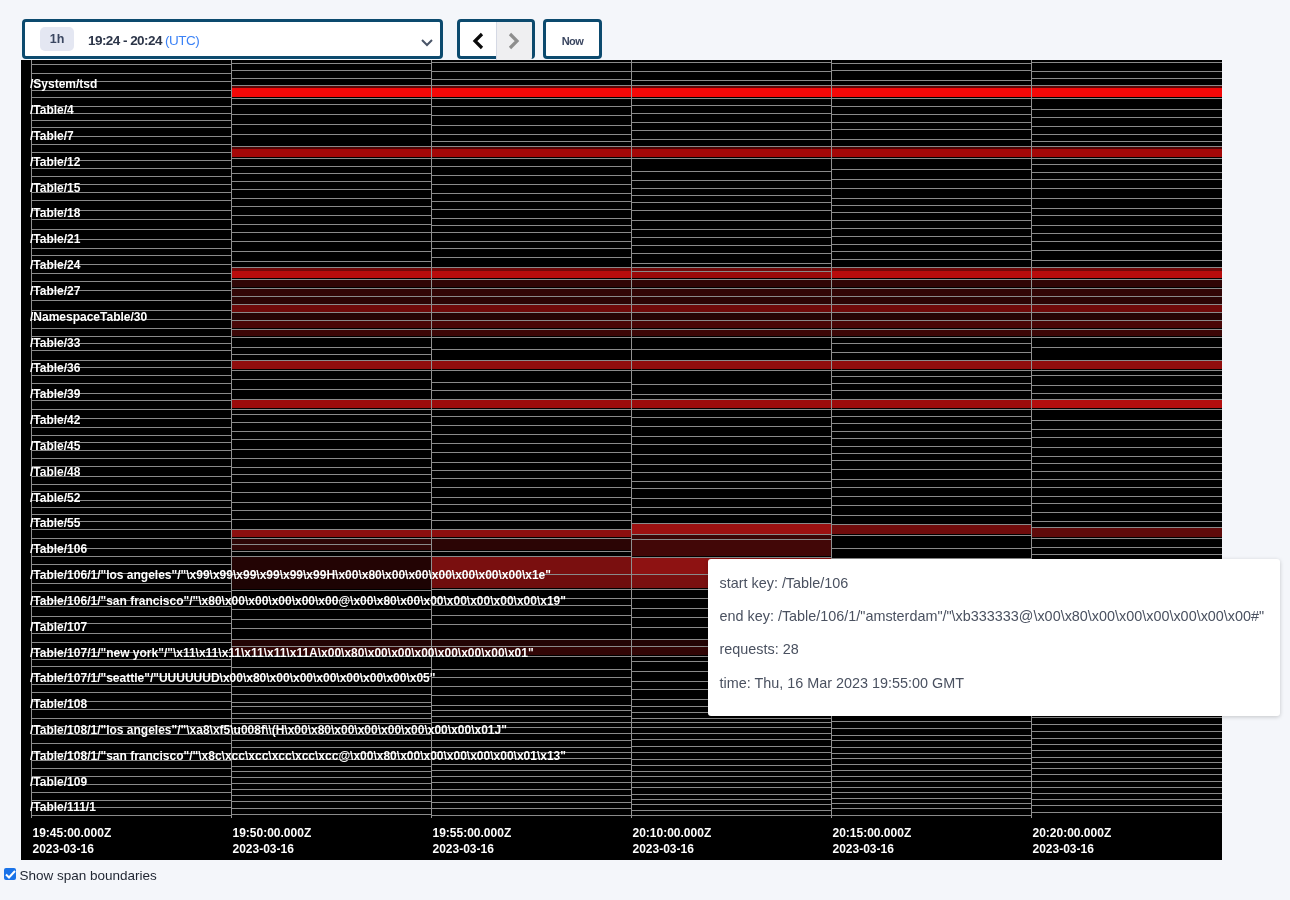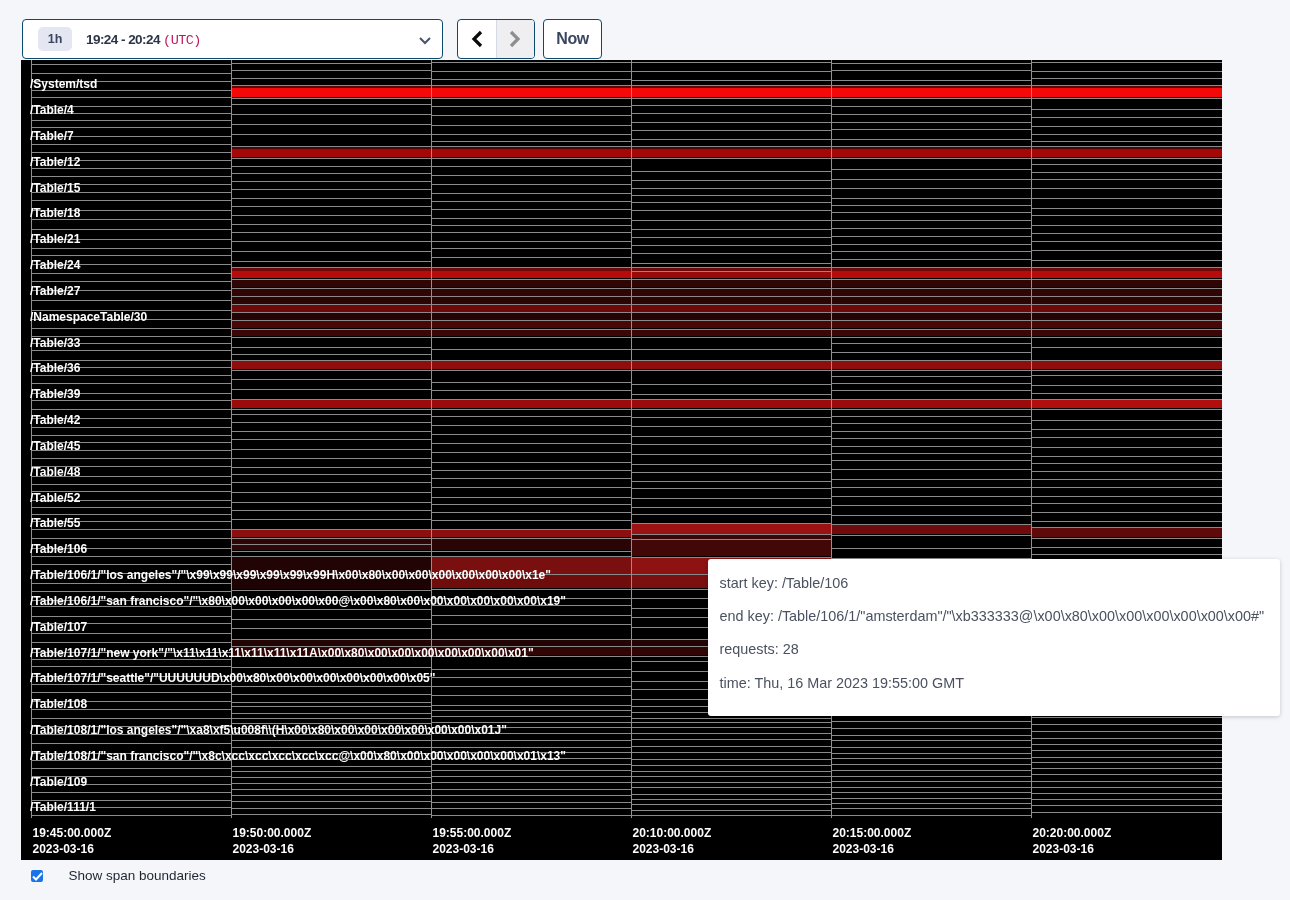--- a/index.html
+++ b/index.html
@@ -1,28 +1,28 @@
 <!DOCTYPE html>
 <html><head><meta charset="utf-8">
 <style>
 * { margin:0; padding:0; box-sizing:border-box; }
 html,body { width:1290px; height:900px; background:#f4f6fa; font-family:"Liberation Sans", sans-serif; overflow:hidden; }
 .abs { position:absolute; }
-.ctrl { background:#fff; border:1px solid #0c4a6e; border-radius:4px; }
+.ctrl { background:#fff; border:3px solid #0c4a6e; border-radius:4px; }
 #select { left:22px; top:19px; width:421px; height:40px; display:flex; align-items:center; }
 #badge { margin-left:15px; background:#e4e7f2; border-radius:5px; width:34px; height:24px; line-height:24px; text-align:center; font-size:12.5px; font-weight:bold; color:#3a4660; }
 #trange { margin-left:14px; padding-top:2px; font-size:13.5px; letter-spacing:-0.55px; font-weight:bold; color:#2c3548; }
-#trange span { font-weight:normal; color:#be185d;font-family:Liberation Mono, monospace; }
+#trange span { font-weight:normal; color:#3b82f6; }
 #grp { left:457px; top:19px; width:78px; height:40px; display:flex; }
 #grp .cell { width:39px; height:38px; display:flex; align-items:center; justify-content:center; }
 #grp .cell.dis { background:#efeff1; border-left:1px solid #d5d9e4; border-radius:0 3px 3px 0; }
-#now { left:543px; top:19px; width:59px; height:40px; text-align:center; line-height:38px; font-size:16px; letter-spacing:-0.5px; font-weight:bold; color:#3a4660; }
+#now { left:543px; top:19px; width:59px; height:40px; text-align:center; line-height:38px; font-size:11px; letter-spacing:-0.5px; font-weight:bold; color:#3a4660; }
 #hm { left:21px; top:60px; width:1201px; height:800px;font-weight:bold; }
 #tip { left:708px; top:539px; width:572px; height:157px; background:#fff; border-radius:3px; box-shadow:0 1px 4px rgba(0,0,0,0.2); font-size:14.4px; color:#4a5160; padding:7.7px 0 0 11.5px; line-height:33.3px; white-space:nowrap; overflow:hidden;margin-top:20px; }
-#cbrow { left:31px; top:868px; display:flex; align-items:center;gap:22px; }
+#cbrow { left:4px; top:868px; display:flex; align-items:flex-start; }
 #cb { width:12px; height:12px; background:#1a73e8; border-radius:2px; position:relative; }
 #cb svg { position:absolute; left:1px; top:2px; }
 #cblab { margin-left:3.5px; font-size:13.5px; color:#1e2430; }
 </style></head>
 <body>
 <div class="abs" id="hm"><svg width="1201" height="800" viewBox="0 0 1201 800" shape-rendering="crispEdges">
 <rect width="1201" height="800" fill="#000"></rect>
 <rect x="210.0" y="26.4" width="991.0" height="1.8" fill="#5a0606"></rect>
       <rect x="210.0" y="28.2" width="991.0" height="8.6" fill="#f40808"></rect>
       <rect x="210.0" y="87.0" width="991.0" height="1.6" fill="#4a0404"></rect>

